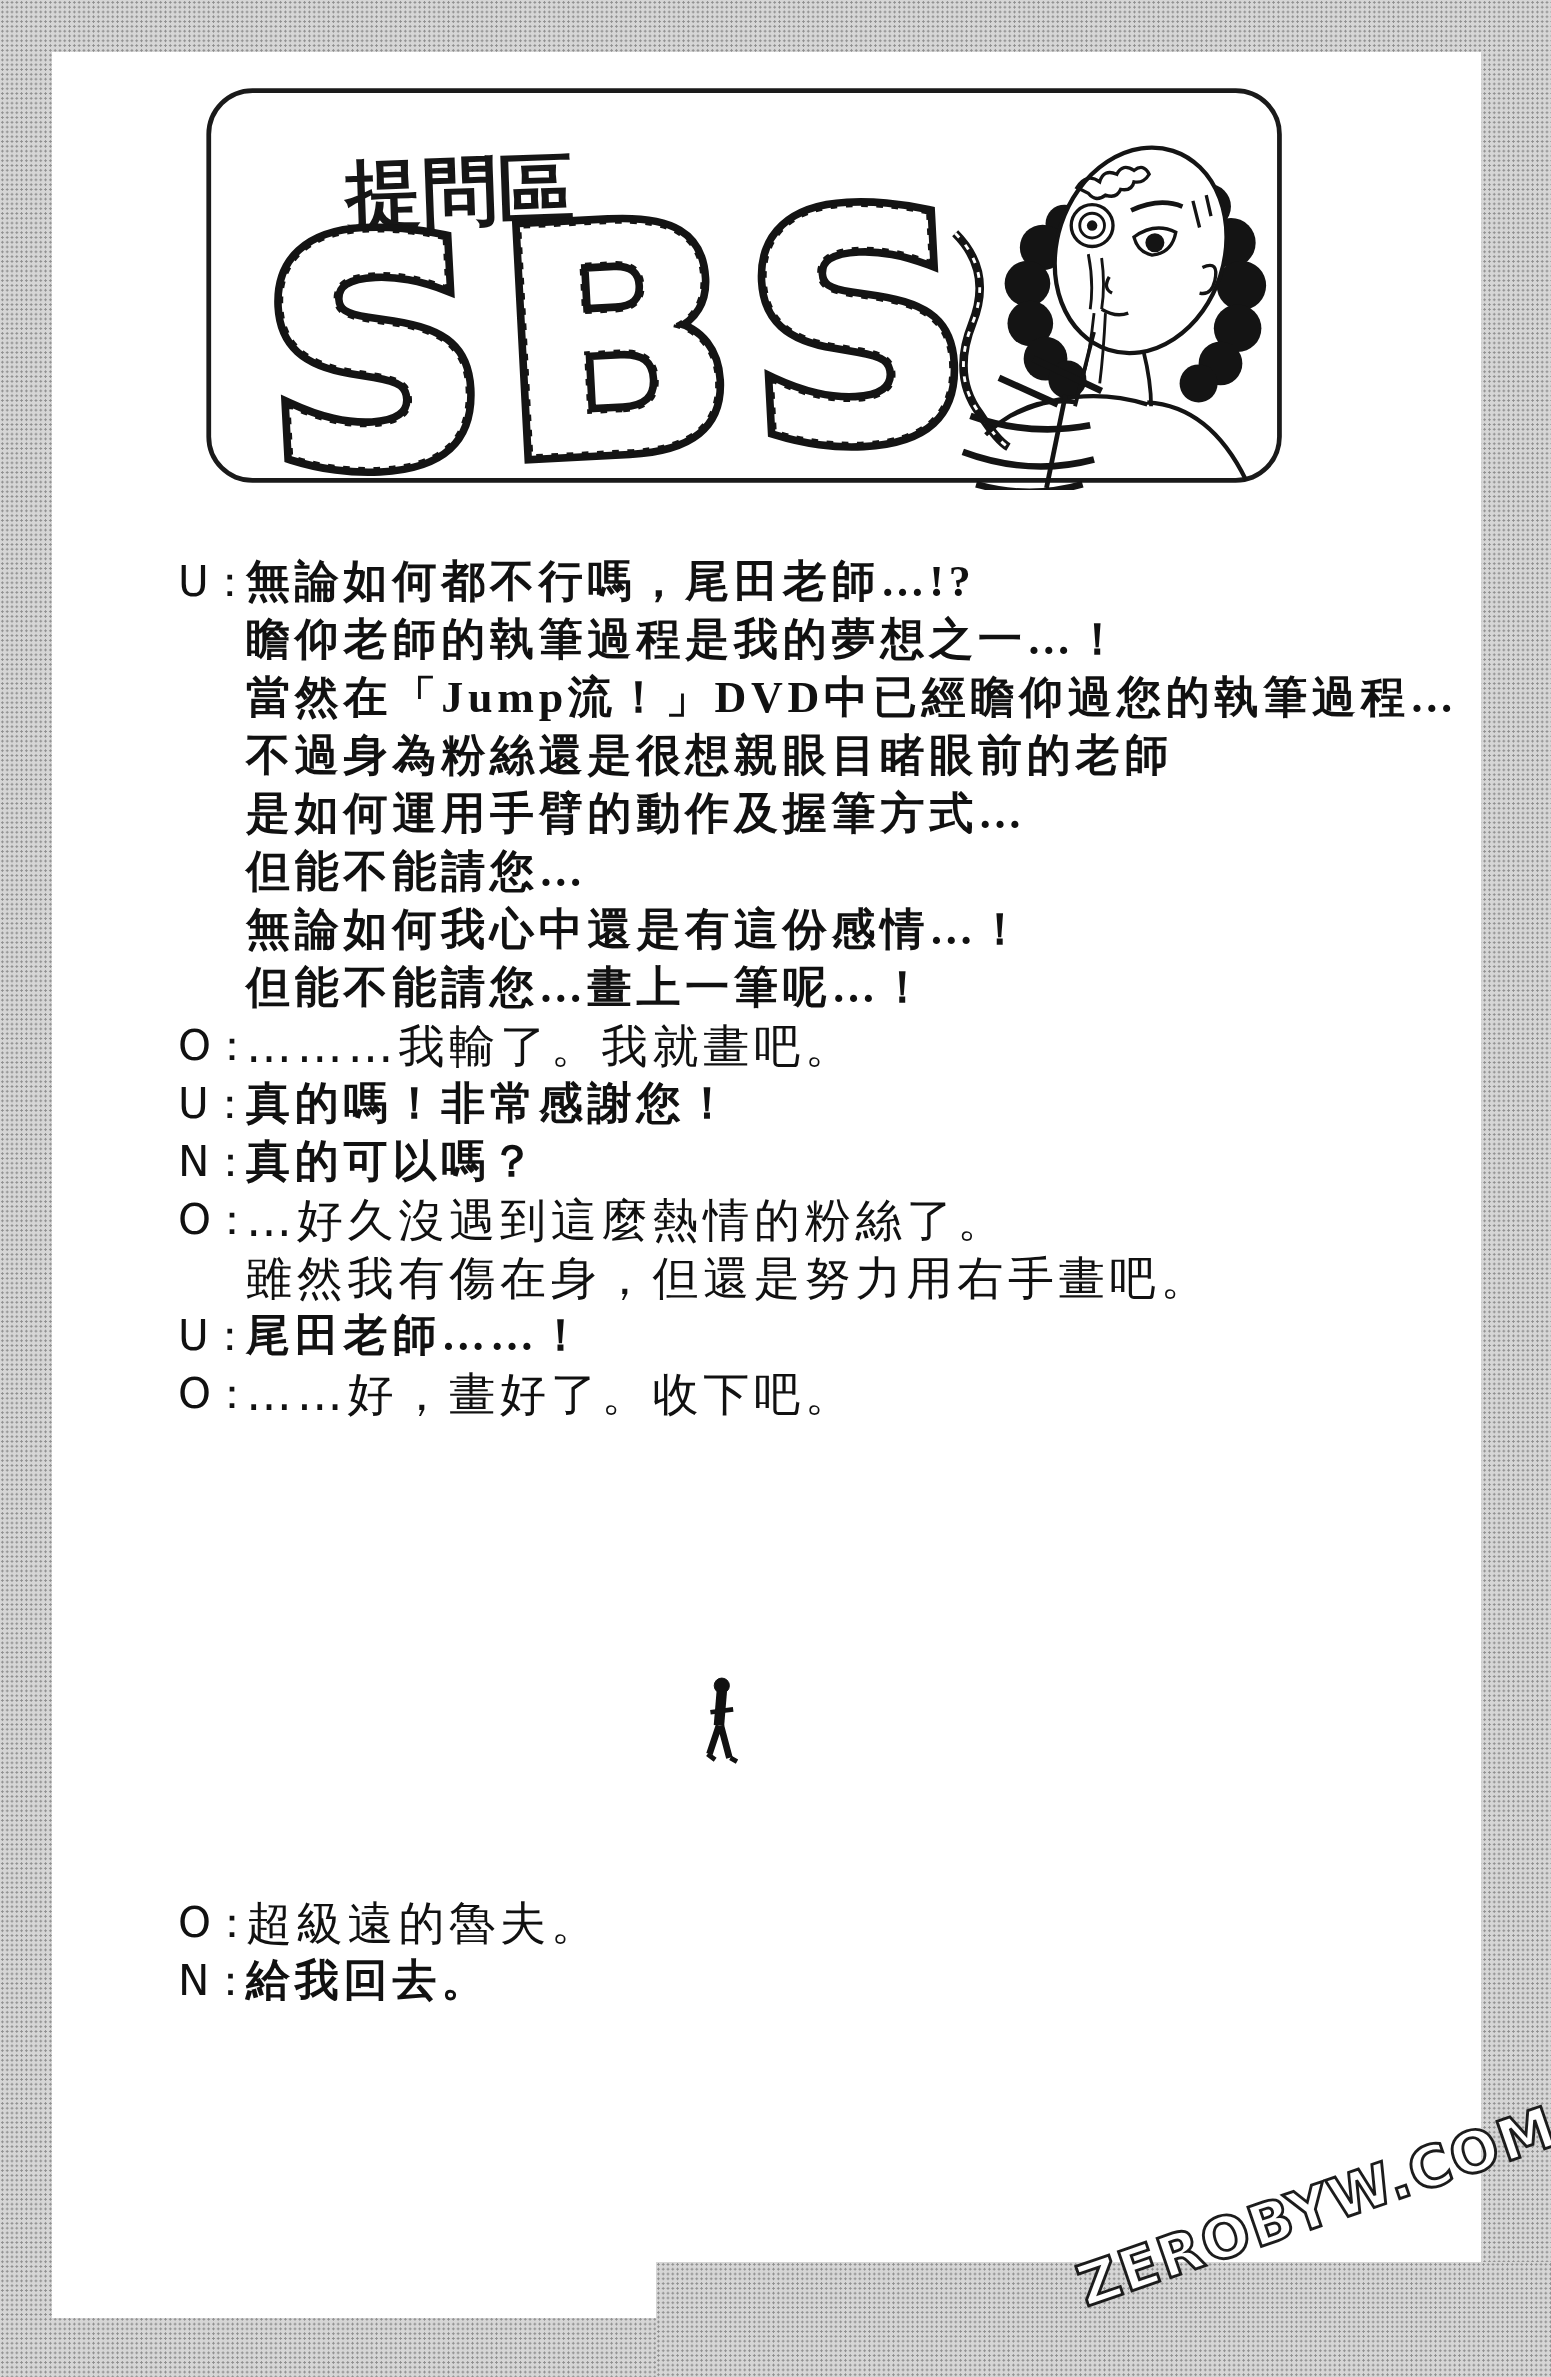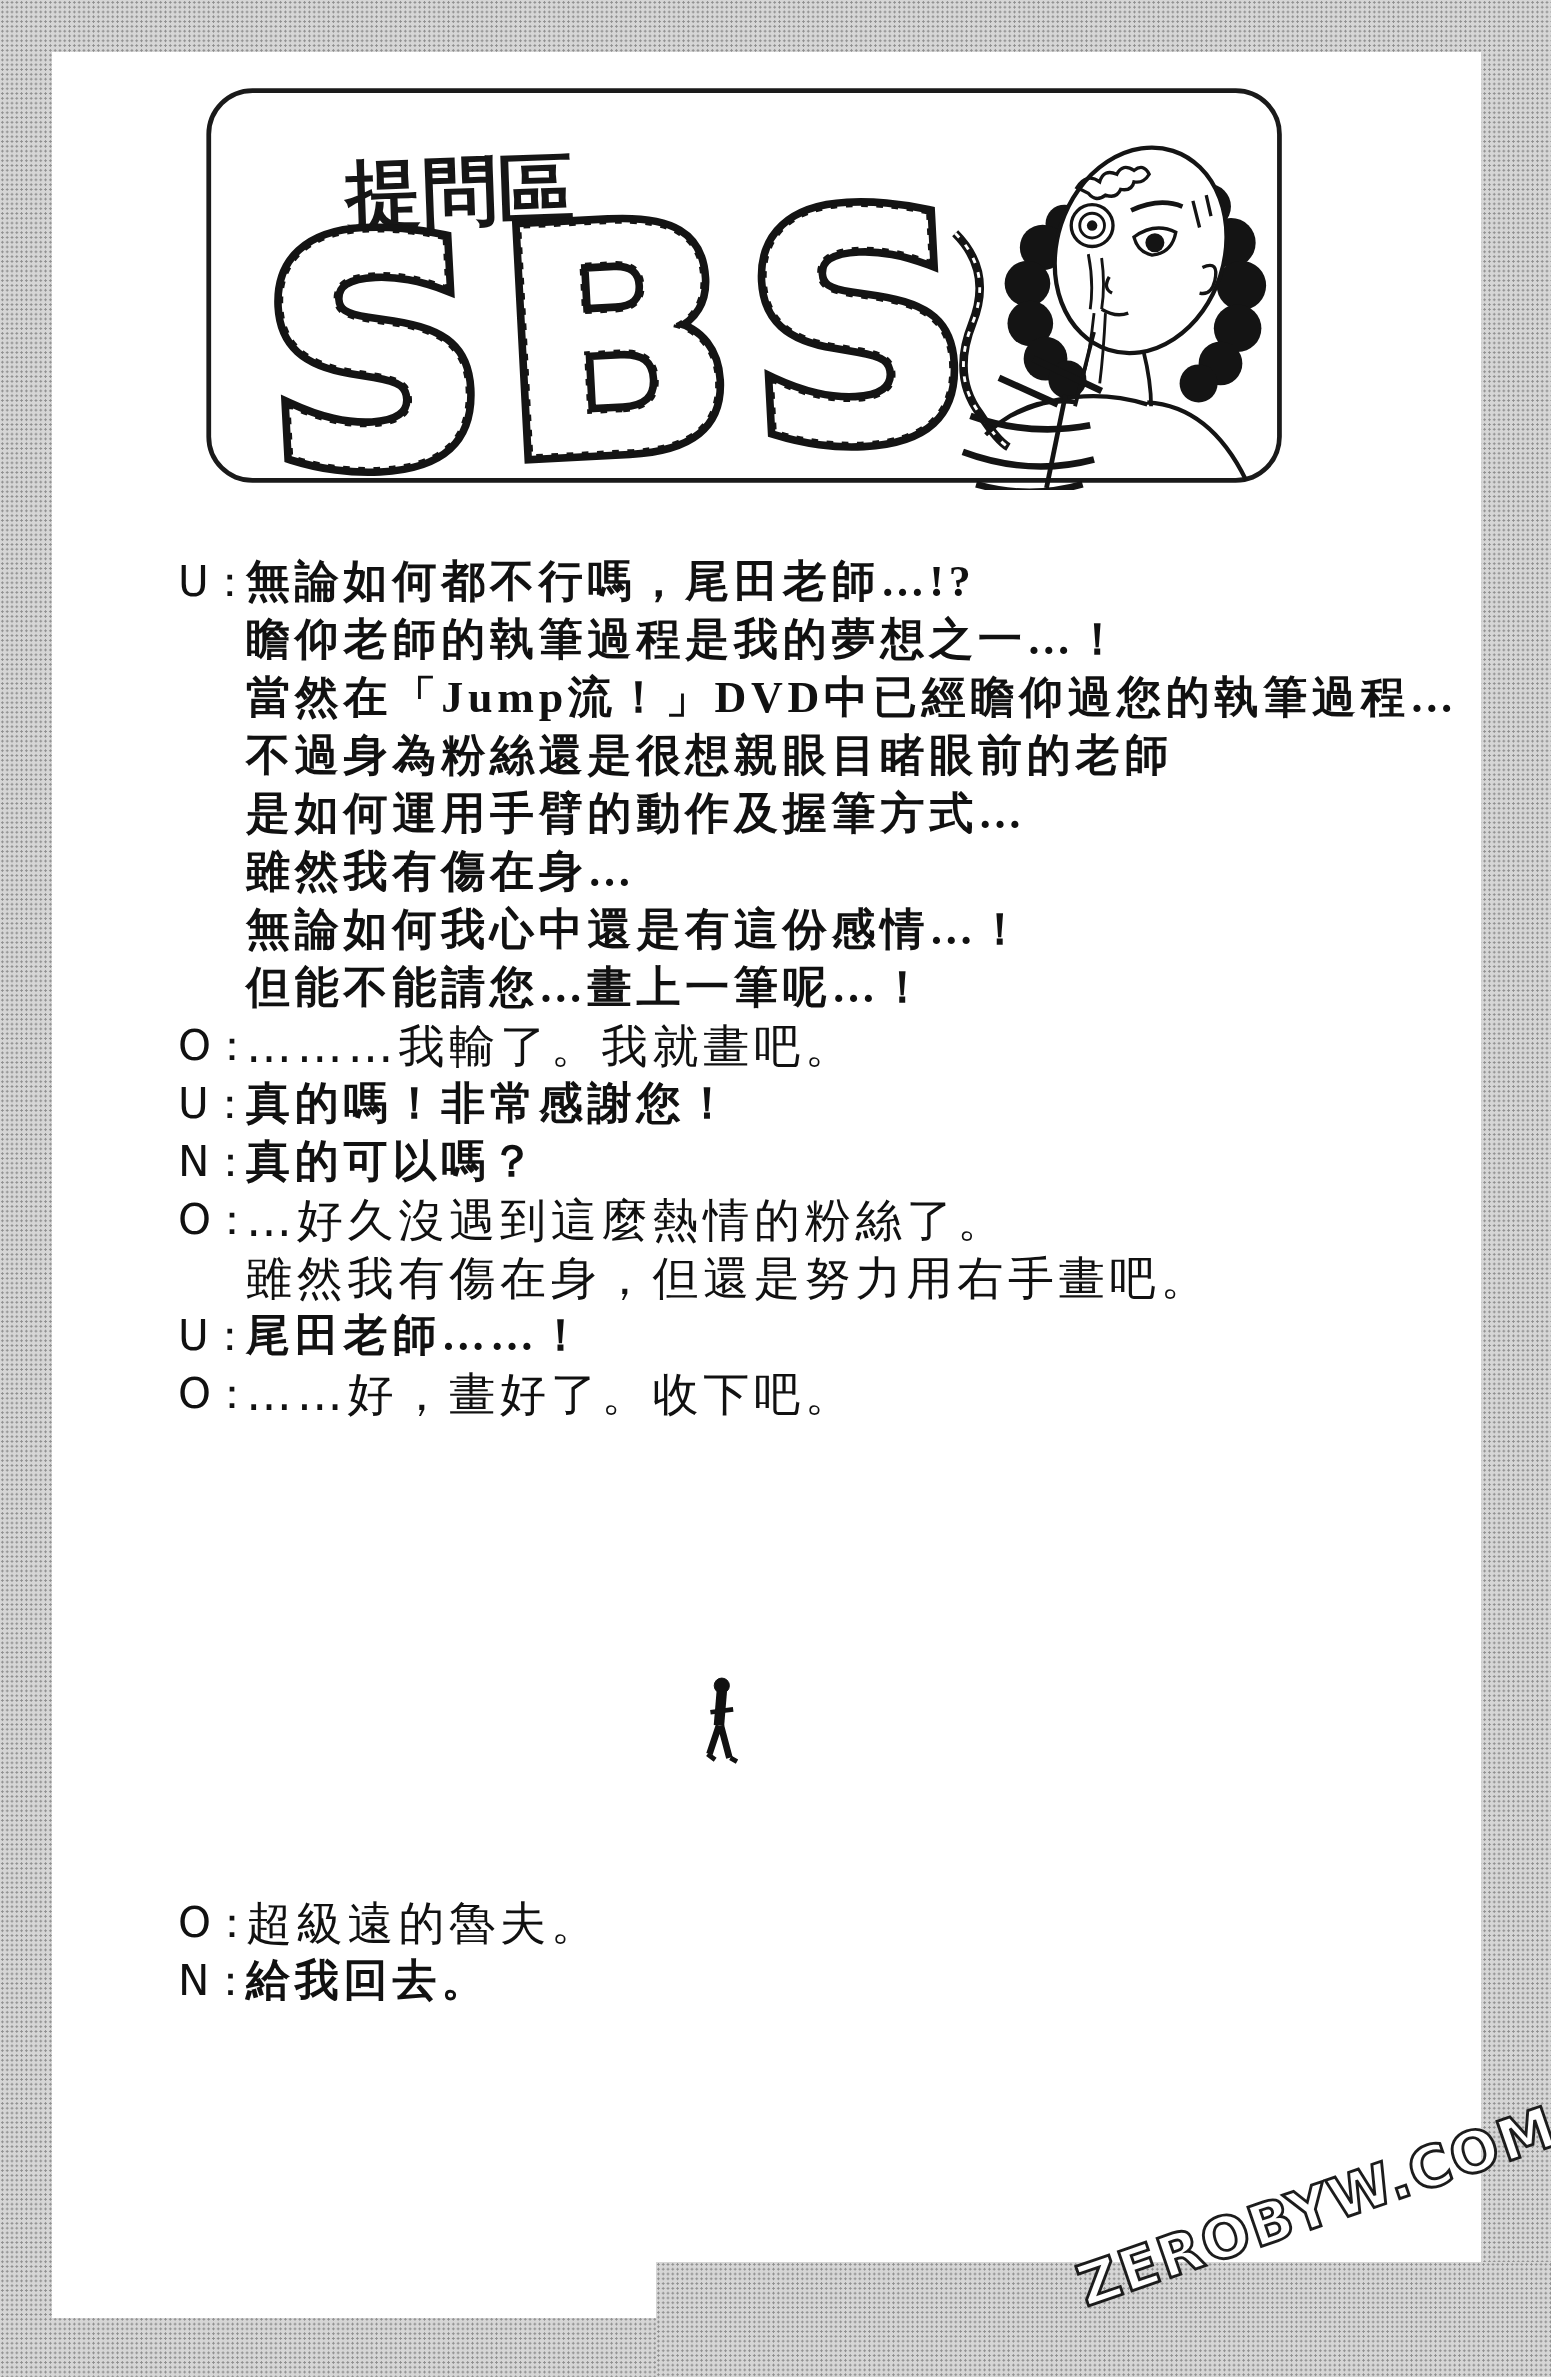--- a/index.html
+++ b/index.html
@@ -122,21 +122,21 @@
         <path d="M906,330 L886,428" stroke-width="5"></path>
       </g>
     </svg>
 
     <div class="dialogue dlg1">
         <div class="line serif"><span class="spk">U：</span><span class="txt">無論如何都不行嗎，尾田老師…!?</span></div>
         <div class="line serif"><span class="spk"></span><span class="txt">瞻仰老師的執筆過程是我的夢想之一…！</span></div>
         <div class="line serif"><span class="spk"></span><span class="txt">當然在「Jump流！」DVD中已經瞻仰過您的執筆過程…</span></div>
         <div class="line serif"><span class="spk"></span><span class="txt">不過身為粉絲還是很想親眼目睹眼前的老師</span></div>
         <div class="line serif"><span class="spk"></span><span class="txt">是如何運用手臂的動作及握筆方式…</span></div>
-        <div class="line serif"><span class="spk"></span><span class="txt">雖然我有傷在身…</span></div>
+        <div class="line serif"><span class="spk"></span><span class="txt">但能不能請您…</span></div>
         <div class="line serif"><span class="spk"></span><span class="txt">無論如何我心中還是有這份感情…！</span></div>
         <div class="line serif"><span class="spk"></span><span class="txt">但能不能請您…畫上一筆呢…！</span></div>
         <div class="line round"><span class="spk">O：</span><span class="txt">………我輸了。我就畫吧。</span></div>
         <div class="line serif"><span class="spk">U：</span><span class="txt">真的嗎！非常感謝您！</span></div>
         <div class="line serif"><span class="spk">N：</span><span class="txt">真的可以嗎？</span></div>
         <div class="line round"><span class="spk">O：</span><span class="txt">…好久沒遇到這麼熱情的粉絲了。</span></div>
         <div class="line round"><span class="spk"></span><span class="txt">雖然我有傷在身，但還是努力用右手畫吧。</span></div>
         <div class="line serif"><span class="spk">U：</span><span class="txt">尾田老師……！</span></div>
         <div class="line round"><span class="spk">O：</span><span class="txt">……好，畫好了。收下吧。</span></div>
       </div>

